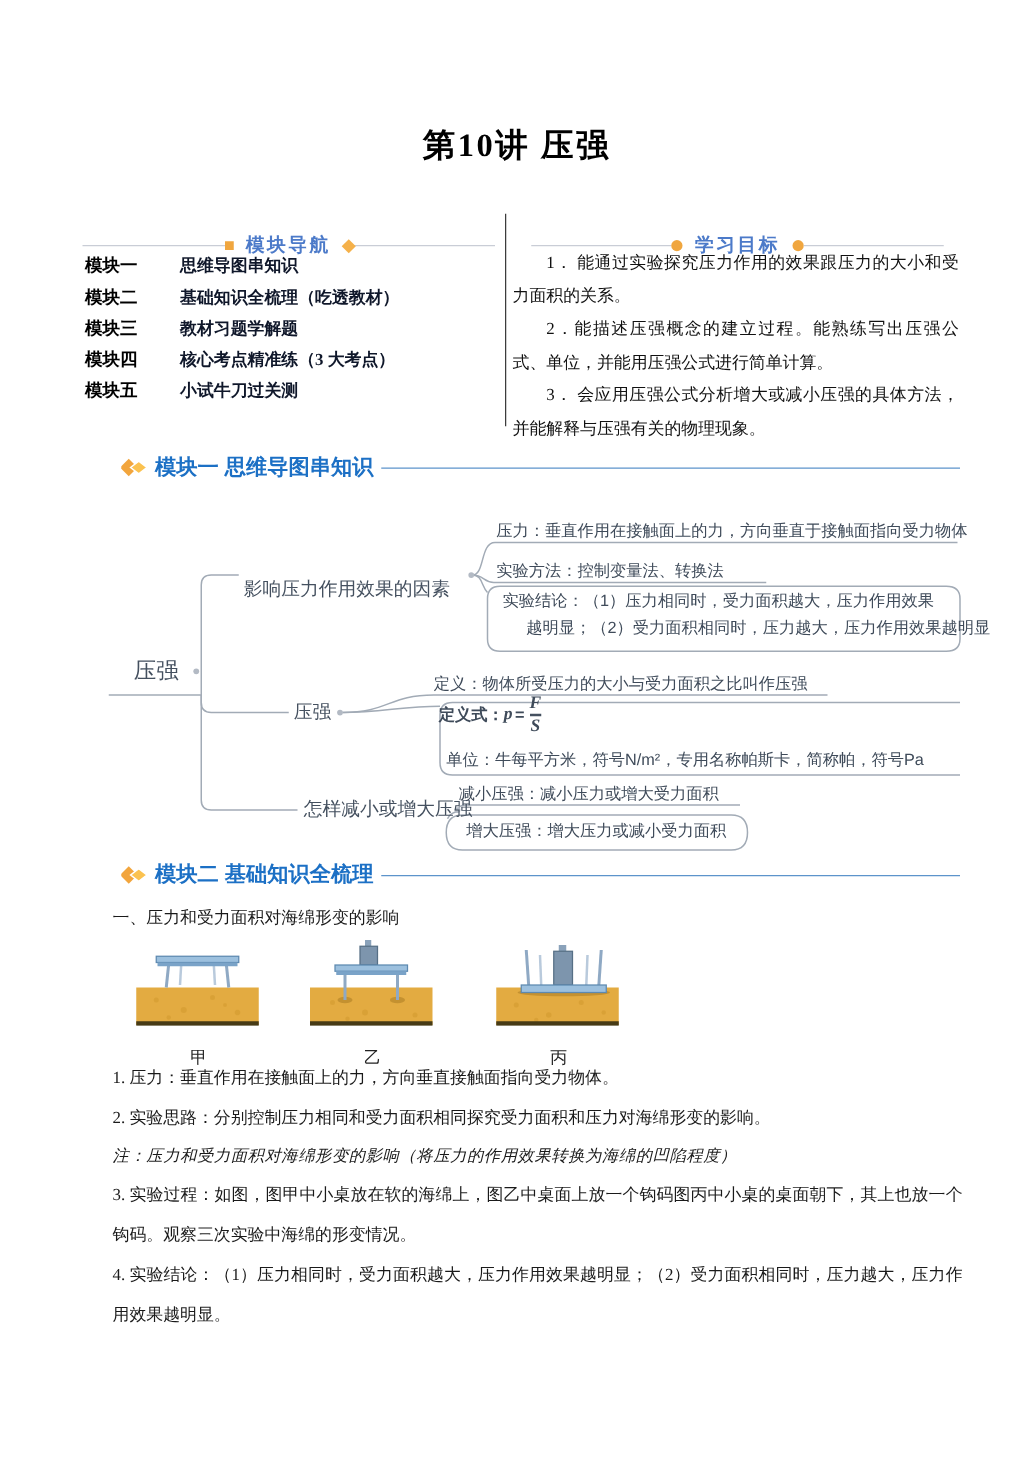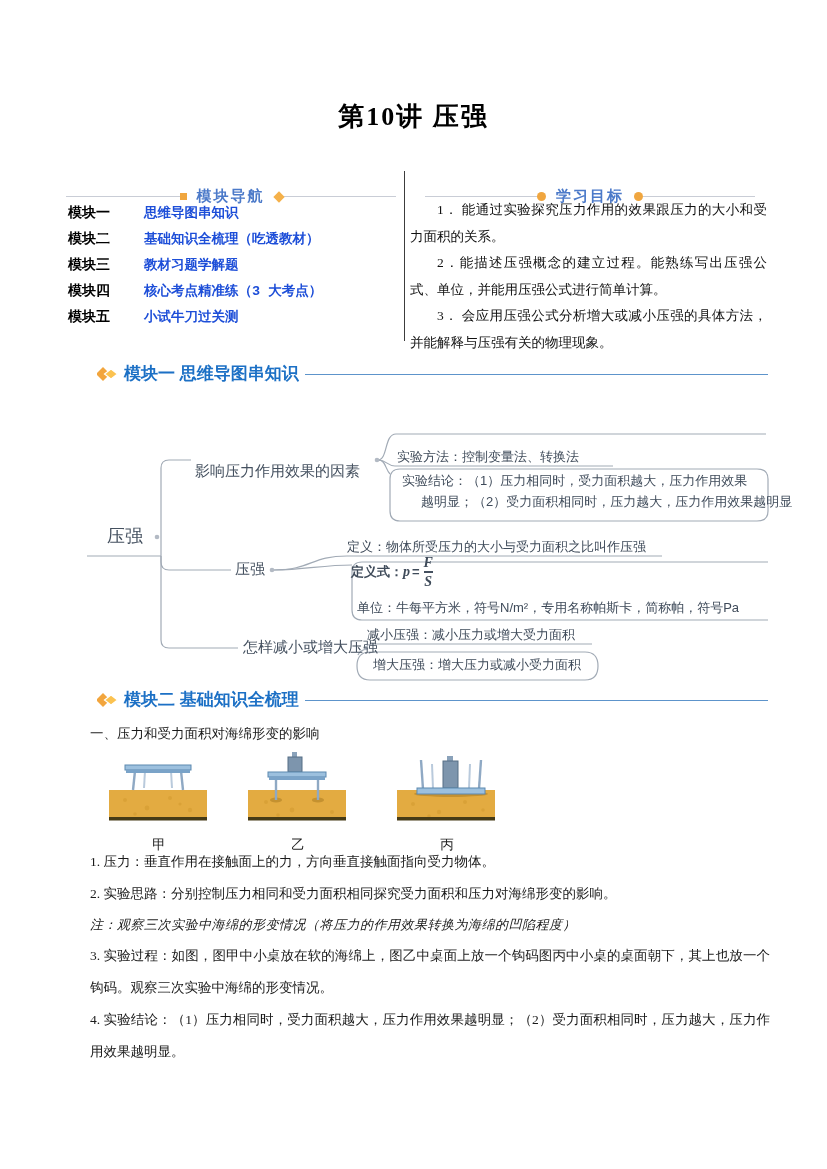--- a/index.html
+++ b/index.html
@@ -18,22 +18,22 @@
                       font-size:15px; color:#4c7ac9; letter-spacing:2px; margin:14px 10px; }
   .orn-sq  { width:7px; height:7px; background:#f0a63f; }
   .orn-dia { width:8px; height:8px; background:#f5b14a; transform:rotate(45deg); }
   .orn-cir { width:9px; height:9px; background:#f0a63f; border-radius:50%; }
 
   
   .nav-list { position:absolute; left:68px; top:200px; width:330px; }
   .nav-row { line-height:24px; white-space:nowrap; }
   .nav-label { display:inline-block; width:72px; font-family:"Liberation Sans", sans-serif;
                font-weight:bold; font-size:14px; color:#000; }
-  .nav-title { font-family:Liberation Mono, monospace; font-weight:bold;
-               font-size:13.5px; color:#1d4ed8; }
+  .nav-title { font-family:Liberation Serif, serif; font-weight:bold;
+               font-size:13.5px; color:#0f172a; }
 
   
   .divider { position:absolute; left:404px; top:171px; height:170px; border-left:1.5px solid #3c3c3c; }
   .objectives { position:absolute; left:410px; top:197px; width:357px; }
   .objectives p { font-size:13.5px; line-height:26.5px; text-indent:2em; text-align:justify; color:#111; }
 
   
   .mod-heading { position:absolute; display:flex; align-items:center; width:671px; }
   .mod-heading .mtxt { font-family:"Liberation Sans", sans-serif; font-weight:bold;
                        font-size:17px; color:#1c70c5; margin:0 6px 0 5px; white-space:nowrap; }
@@ -153,20 +153,21 @@
         <circle cx="281" cy="245" r="2.3"></circle>
       </g>
     </svg>
 
     <div class="mm-root">压强</div>
 
     <div class="mm-branch" style="left:110px; top:59px;">影响压力作用效果的因素</div>
     <div class="mm-branch" style="left:150px; top:157px;">压强</div>
     <div class="mm-branch" style="left:158px; top:235px;">怎样减小或增大压强</div>
 
+    <div class="mm-leaf" style="left:312px; top:13px;">压力：垂直作用在接触面上的力，方向垂直于接触面指向受力物体</div>
     <div class="mm-leaf" style="left:312px; top:45px;">实验方法：控制变量法、转换法</div>
     <div class="mm-leaf" style="left:317px; top:69px;">实验结论：（1）压力相同时，受力面积越大，压力作用效果</div>
     <div class="mm-leaf" style="left:317px; top:90px;margin-left:19px;">越明显；（2）受力面积相同时，压力越大，压力作用效果越明显</div>
 
     <div class="mm-leaf" style="left:262px; top:135px;">定义：物体所受压力的大小与受力面积之比叫作压强</div>
 
     <div class="mm-formula">
       <span>定义式：</span>
       <span class="sym">p</span>
       <span class="eq">=</span>
@@ -268,18 +269,18 @@
       <rect x="64" y="8" width="6" height="5" fill="#8aa2ba"></rect>
       <rect x="60" y="13" width="15" height="27" fill="#7d95ad" stroke="#566f85" stroke-width="1"></rect>
       <rect x="34" y="40" width="68" height="6" fill="#9cc0de" stroke="#5d89b0" stroke-width="1"></rect>
     </svg>
     <div class="figure-label">丙</div>
   </div>
 
   <div class="points">
     <p class="point">1. 压力：垂直作用在接触面上的力，方向垂直接触面指向受力物体。</p>
     <p class="point">2. 实验思路：分别控制压力相同和受力面积相同探究受力面积和压力对海绵形变的影响。</p>
-    <p class="note">注：观察三次实验中海绵的形变情况（将压力的作用效果转换为海绵的凹陷程度）</p>
+    <p class="note">注：压力和受力面积对海绵形变的影响（将压力的作用效果转换为海绵的凹陷程度）</p>
     <p class="point">3. 实验过程：如图，图甲中小桌放在软的海绵上，图乙中桌面上放一个钩码图丙中小桌的桌面朝下，其上也放一个钩码。观察三次实验中海绵的形变情况。</p>
     <p class="point">4. 实验结论：（1）压力相同时，受力面积越大，压力作用效果越明显；（2）受力面积相同时，压力越大，压力作用效果越明显。</p>
   </div>
 
 </div>
 
 </body></html>

